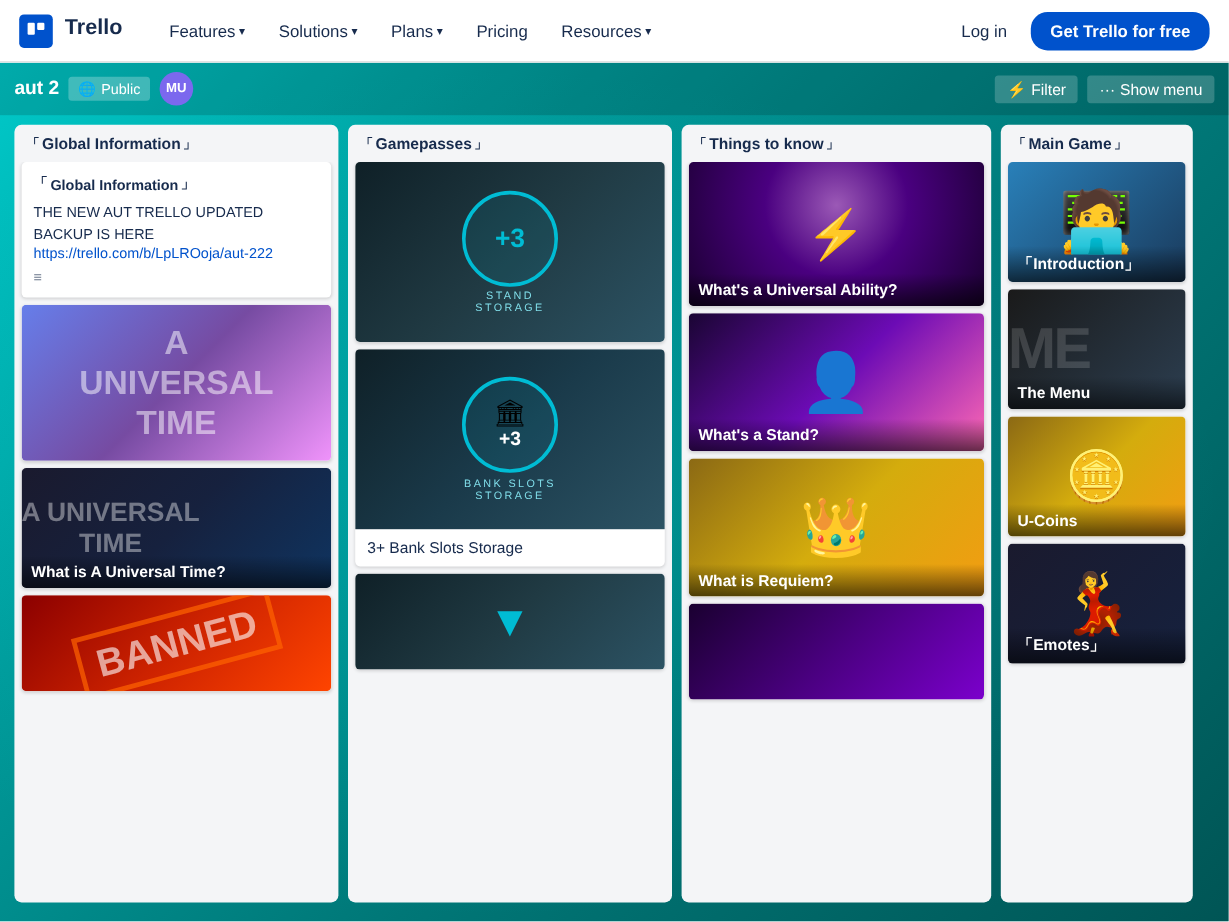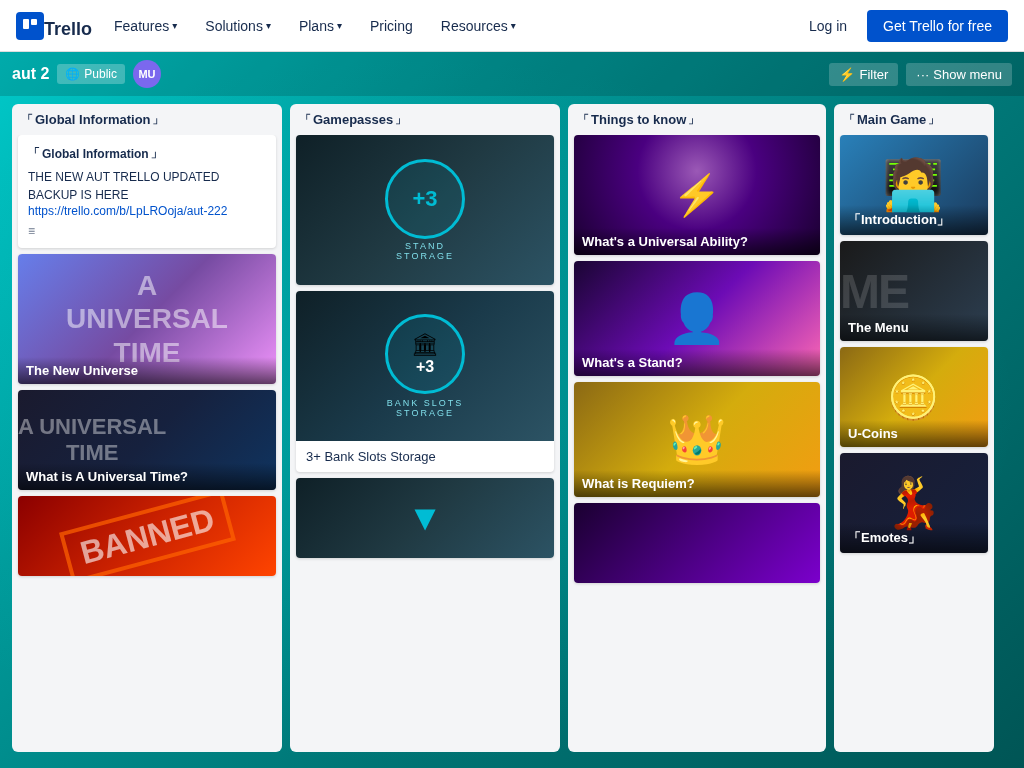--- a/index.html
+++ b/index.html
@@ -4,27 +4,27 @@
   <style>
     * { box-sizing: border-box; margin: 0; padding: 0; }
     body { font-family: -apple-system, BlinkMacSystemFont, 'Segoe UI', sans-serif; overflow: hidden; width: 1024px; height: 768px; }
 
     
     .navbar {
       display: flex; align-items: center; height: 52px;
       background: #fff; padding: 0 16px; gap: 8px;
       border-bottom: 1px solid #ddd; position: relative; z-index: 100;
     }
-    .nav-logo { display: flex; align-items: flex-end; gap: 0; font-weight: 700; font-size: 18px; color: #172b4d; margin-right: 4px; }
+    .nav-logo { display: flex; align-items: flex-start; gap: 10px; font-weight: 700; font-size: 18px; color: #172b4d; margin-right: 21px; }
     .nav-logo-icon { width: 28px; height: 28px; background: #0052cc; border-radius: 4px; display: flex; align-items: center; justify-content: center; }
     .nav-logo-icon svg { fill: white; }
     .nav-item { font-size: 14px; color: #172b4d; padding: 6px 10px; border-radius: 4px; cursor: pointer; display: flex; align-items: center; gap: 3px; font-weight: 500; }
     .nav-separator { flex: 1; }
     .nav-login { font-size: 14px; color: #172b4d; padding: 6px 12px; border-radius: 4px; cursor: pointer; font-weight: 500; }
-    .nav-cta { background: #0052cc; color: white; font-size: 14px; font-weight: 400; padding: 8px 16px; border-radius: 4px; cursor: pointer; }
+    .nav-cta { background: #0052cc; color: white; font-size: 14px; font-weight: 700; padding: 8px 16px; border-radius: 14px; cursor: pointer; }
     .chevron { font-size: 10px; }
 
     
     .board-area { position: relative; width: 1024px; height: 716px; overflow: hidden; }
     .board-bg {
       position: absolute; inset: 0;
       background: linear-gradient(135deg, #00c9c9 0%, #009999 30%, #007777 60%, #005555 100%);
     }
     .board-bg-overlay {
       position: absolute; inset: 0;
@@ -233,21 +233,20 @@
           </div>
           <div class="text-card-body">THE NEW AUT TRELLO UPDATED BACKUP IS HERE</div>
           <div class="text-card-link">https://trello.com/b/LpLROoja/aut-222</div>
           <div class="text-card-icon">≡</div>
         </div>
 
         <div class="card" style="position:relative;">
           <div class="card-img-placeholder img-aut" style="height:130px; display:flex; align-items:center; justify-content:center;">
             <span style="color:rgba(255,255,255,0.5); font-size:28px; font-weight:900; text-align:center; line-height:1.2;">A<br>UNIVERSAL<br>TIME</span>
           </div>
-          <div class="card-label-overlay">The New Universe</div>
         </div>
 
         <div class="card" style="position:relative;">
           <div class="card-img-placeholder img-aut2" style="height:100px; display:flex; align-items:center; justify-content:flex-start;">
             <span style="color:rgba(255,255,255,0.4); font-size:22px; font-weight:900; text-align:center;">A UNIVERSAL<br>TIME</span>
           </div>
           <div class="card-label-overlay">What is A Universal Time?</div>
         </div>
 
         <div class="card" style="position:relative;">

